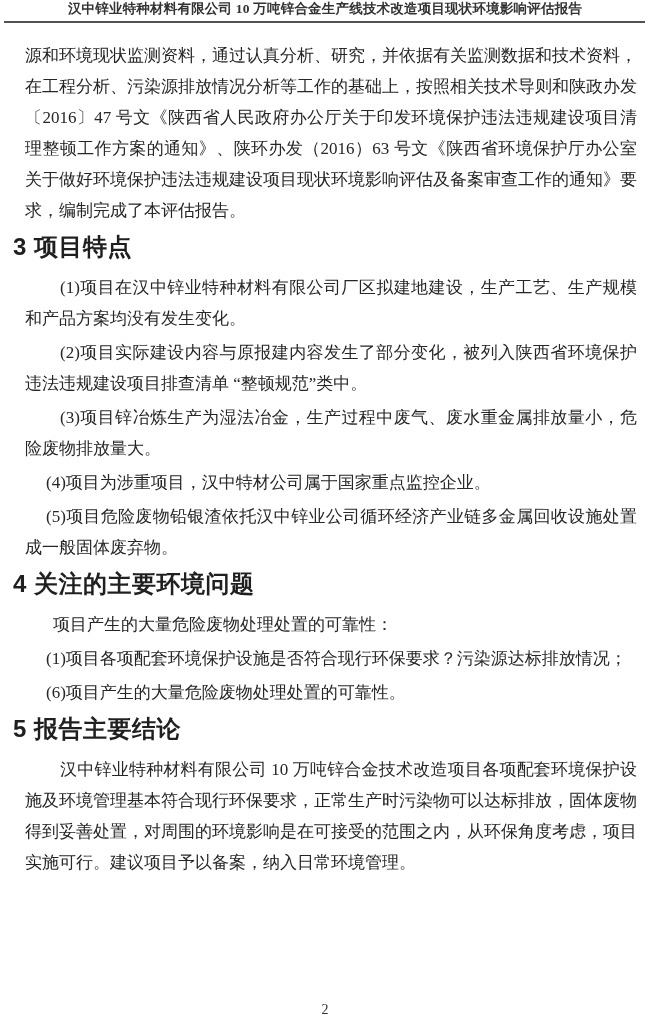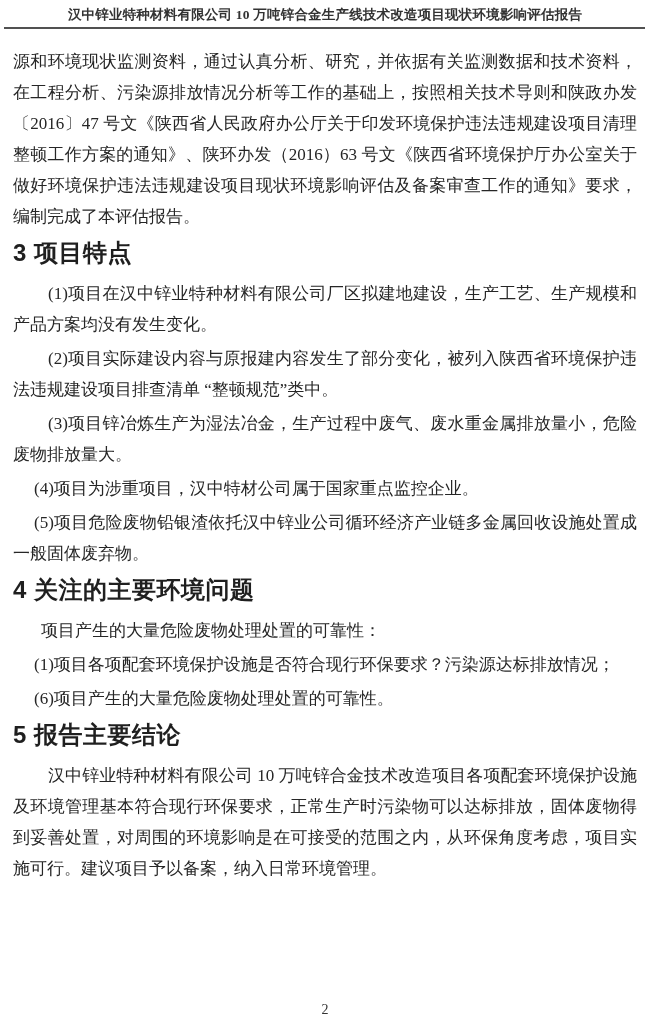--- a/index.html
+++ b/index.html
@@ -11,34 +11,33 @@
     box-sizing: border-box;
     font-family: "Liberation Serif", "DejaVu Serif", serif;
     color: #2a2a2a;
     overflow: hidden;
   }
   .running-header {
     text-align: center;
     font-size: 13.5px;
     font-weight: bold;
     color: #333333;
-    padding-top: 6px;
     line-height: 18px;
     letter-spacing: 0.2px;
   }
   .header-rule {
     height: 0;
     border-top: 2px solid #515151;
     margin: 3px 5px 0 4px;
   }
   .content {
     padding: 17px 13px 0 13px;
   }
   .content p {
-    margin: 0 0 3px 0;
+    margin: 0 0 3px 12px;
     font-size: 17px;
     line-height: 31px;
     text-align: justify;
     color: #262626;
   }
   .ind-2  { text-indent: 35px; }  
   .ind-15 { text-indent: 28px; }  
   .ind-1  { text-indent: 21px; }  
   .content h2 {
     margin: 8px 0 12px 0;

